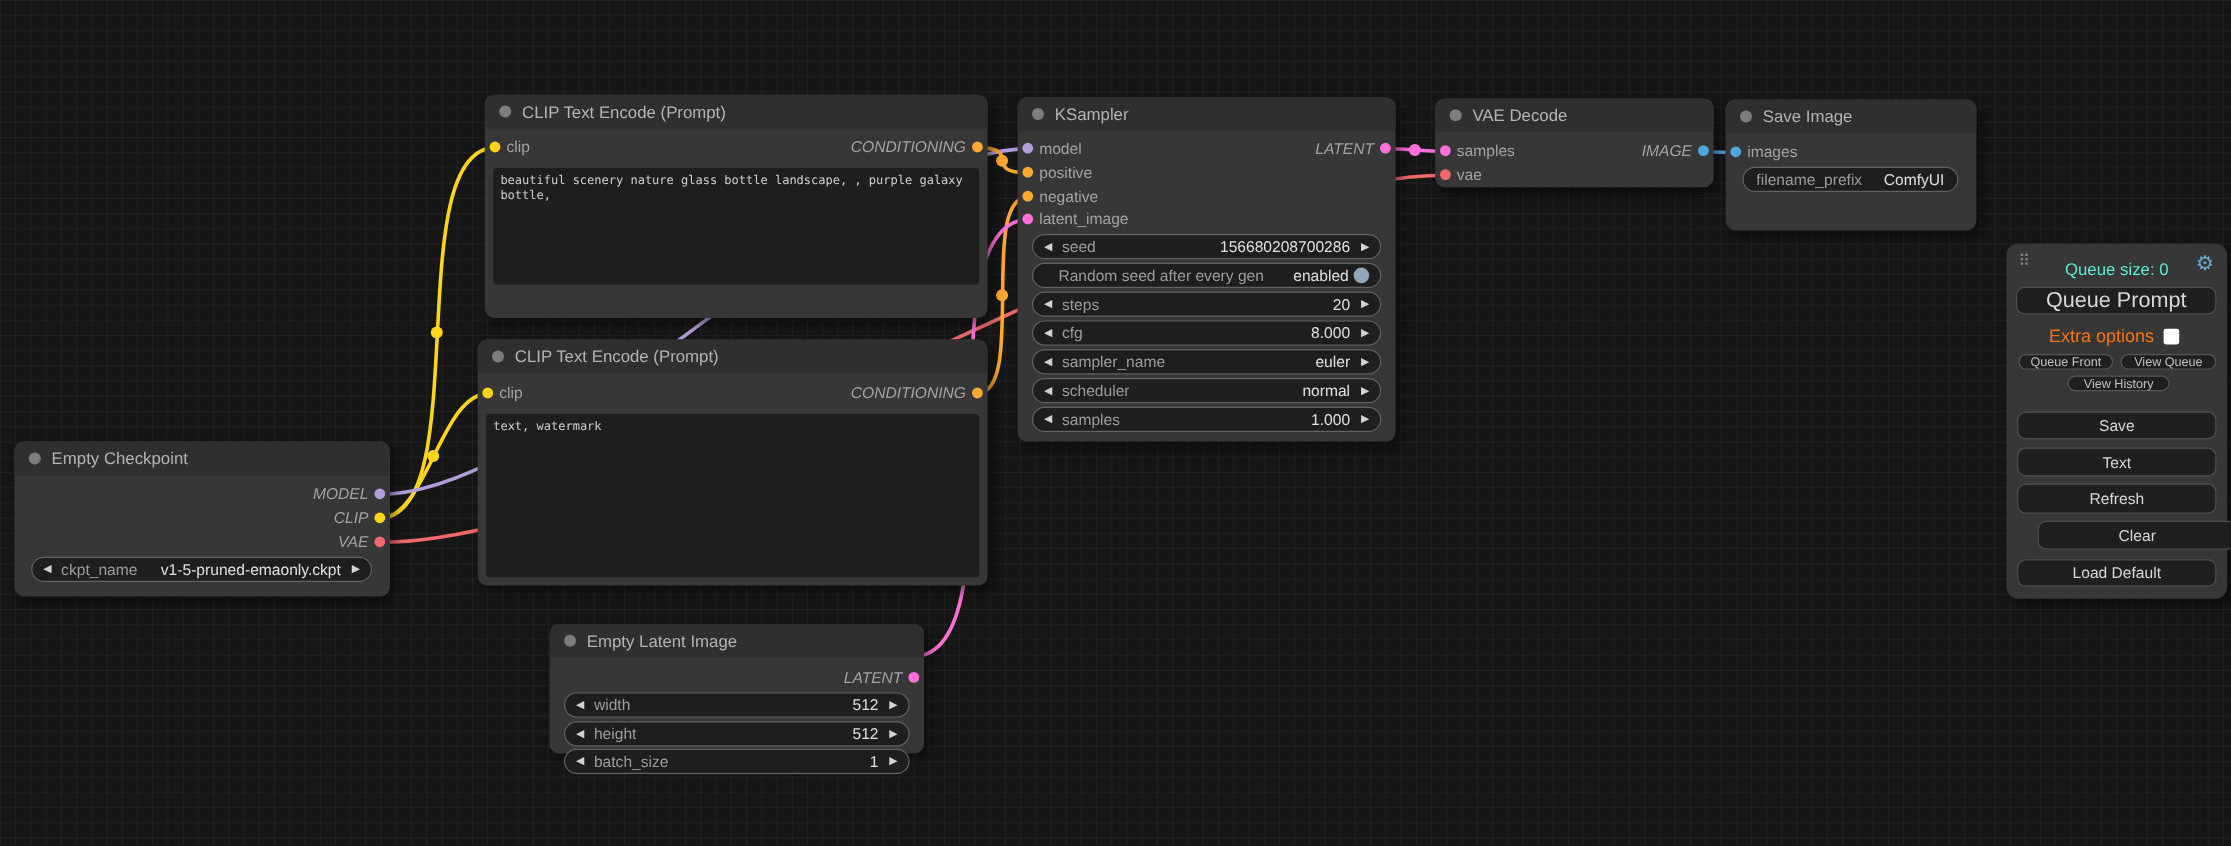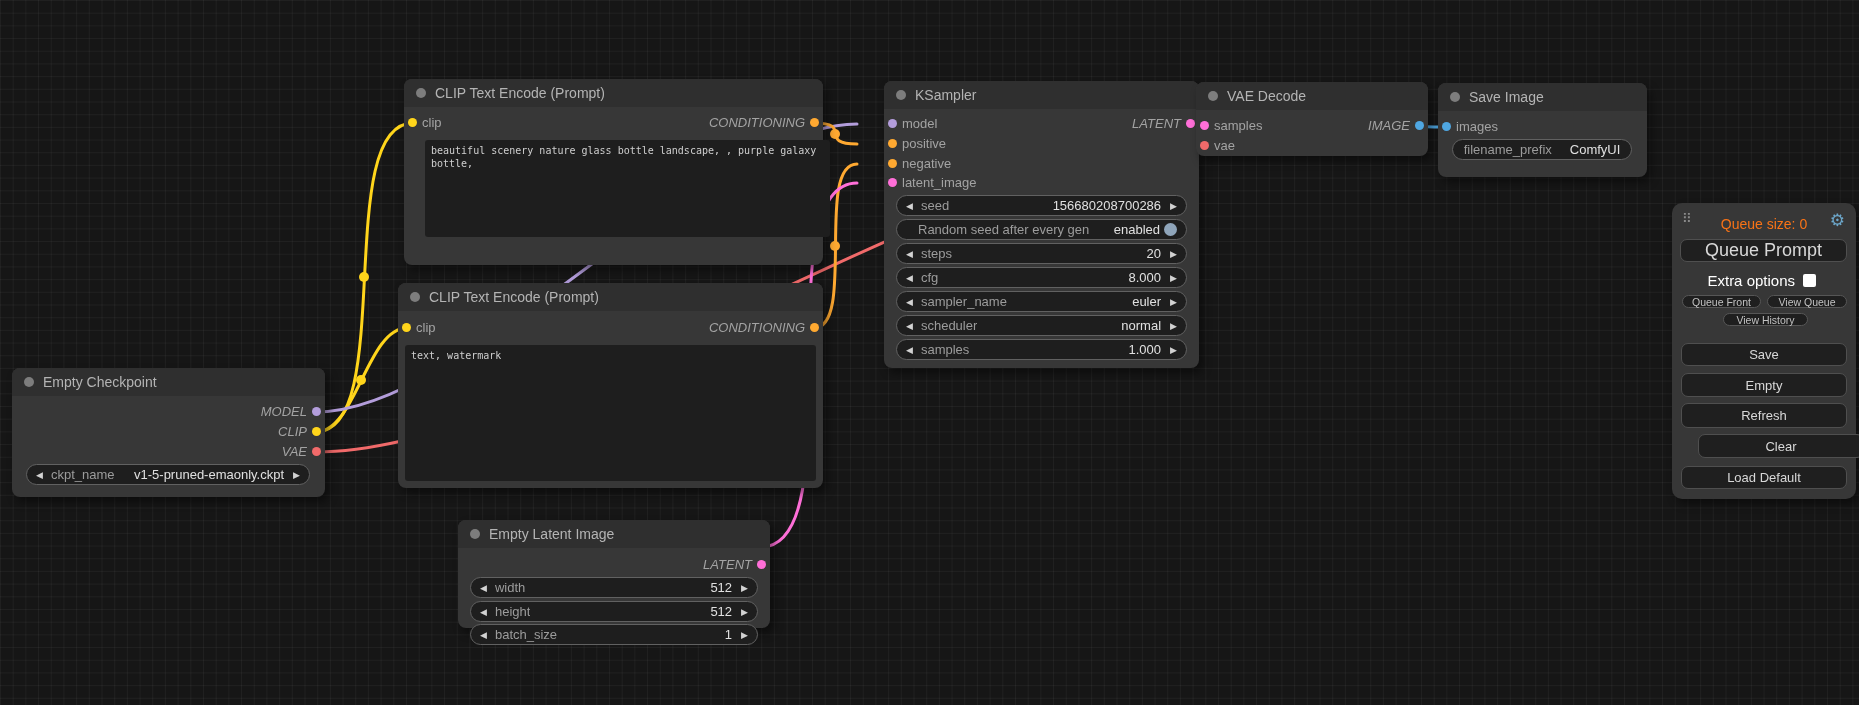--- a/index.html
+++ b/index.html
@@ -45,31 +45,31 @@
   .toggle-circle{width:13px;height:13px;border-radius:50%;flex:0 0 auto;}
   .widget.centered{justify-content:center;padding:0 9px;}
   .widget.centered .wlabel{margin:0 18px 0 0;}
   .widget.centered .wvalue{margin:0;}
   
   #queue-panel{
     position:absolute;left:1672px;top:203px;width:184px;height:296px;
     background:#373737;border-radius:10px;z-index:4;box-shadow:4px 5px 10px rgba(0,0,0,.45);
   }
   .qhandle{position:absolute;left:10px;top:8px;color:#8a8a8a;font-size:13px;font-family:"DejaVu Sans",sans-serif;}
-  .qsize{position:absolute;left:0;right:0;top:13px;text-align:center;color:#f97316;font-size:14px;}
+  .qsize{position:absolute;left:0;right:0;top:13px;text-align:center;color:#5eead4;font-size:14px;}
   .qgear{position:absolute;right:11px;top:7px;font-size:17px;font-family:"DejaVu Sans",sans-serif;cursor:pointer;}
   .qbtn{
     position:absolute;background:#1f1f1f;border:1px solid #4f4f4f;border-radius:7px;
     color:#d8d8d8;display:flex;align-items:center;justify-content:center;
     font-size:13px;box-sizing:border-box;cursor:pointer;
   }
   .qbtn.primary{font-size:18px;}
   .qbtn.small{font-size:10.5px;color:#c2c2c2;border-radius:8px;border-color:#565656;}
   .extra-row{position:absolute;top:69px;right:40px;display:flex;gap:8px;align-items:center;}
-  .extra-label{color:#ffffff;font-size:15px;}
+  .extra-label{color:#f97316;font-size:15px;}
   .qcheckbox{width:13px;height:13px;background:#ffffff;border-radius:2px;}
 </style>
 </head>
 <body>
 
 <div id="canvas">
 
   <svg id="wires" width="1859" height="705">
     <g fill="none" stroke-width="3" stroke-linecap="round">
       <path d="M316,432 C397,432 332,123 413,123" stroke="#FFD51B"></path>
@@ -113,21 +113,21 @@
 
   <div class="node" style="left:404px;top:79px;width:419px;height:186px">
     <div class="ntitle">
       <span class="ndot"></span>
       <span class="ntext">CLIP Text Encode (Prompt)</span>
     </div>
     <span class="port" style="left: 4px; top: 39px; background-color: rgb(255, 213, 27);"></span>
     <span class="slotlabel in" style="top:34px">clip</span>
     <span class="slotlabel out" style="top:34px">CONDITIONING</span>
     <span class="port" style="right: 4px; top: 39px; background-color: rgb(255, 169, 49);"></span>
-    <div class="prompt" style="left:21px;top:61px;width:405px;height:97px">beautiful scenery nature glass bottle landscape, , purple galaxy
+    <div class="prompt" style="left:7px;top:61px;width:405px;height:97px">beautiful scenery nature glass bottle landscape, , purple galaxy
 bottle,</div>
   </div>
 
   <div class="node" style="left:398px;top:283px;width:425px;height:205px">
     <div class="ntitle">
       <span class="ndot"></span>
       <span class="ntext">CLIP Text Encode (Prompt)</span>
     </div>
     <span class="port" style="left: 4px; top: 40px; background-color: rgb(255, 213, 27);"></span>
     <span class="slotlabel in" style="top:35px">clip</span>
@@ -156,21 +156,21 @@
       <span class="warrow">▶</span>
     </div>
     <div class="widget" style="left:12px;top:104px;width:288px">
       <span class="warrow">◀</span>
       <span class="wlabel">batch_size</span>
       <span class="wvalue">1</span>
       <span class="warrow">▶</span>
     </div>
   </div>
 
-  <div class="node" style="left:884px;top:81px;width:315px;height:287px">
+  <div class="node" style="left:848px;top:81px;width:315px;height:287px">
     <div class="ntitle">
       <span class="ndot"></span>
       <span class="ntext">KSampler</span>
     </div>
     <span class="port" style="left: 4px; top: 38px; background-color: rgb(179, 157, 219);"></span>
     <span class="slotlabel in" style="top:33px">model</span>
     <span class="slotlabel out" style="top:33px">LATENT</span>
     <span class="port" style="right: 4px; top: 38px; background-color: rgb(255, 111, 216);"></span>
     <span class="port" style="left: 4px; top: 58px; background-color: rgb(255, 169, 49);"></span>
     <span class="slotlabel in" style="top:53px">positive</span>
@@ -228,21 +228,21 @@
       <span class="ntext">VAE Decode</span>
     </div>
     <span class="port" style="left: 4px; top: 39px; background-color: rgb(255, 111, 216);"></span>
     <span class="slotlabel in" style="top:34px">samples</span>
     <span class="slotlabel out" style="top:34px">IMAGE</span>
     <span class="port" style="right: 4px; top: 39px; background-color: rgb(79, 167, 226);"></span>
     <span class="port" style="left: 4px; top: 59px; background-color: rgb(241, 106, 106);"></span>
     <span class="slotlabel in" style="top:54px">vae</span>
   </div>
 
-  <div class="node" style="left:1438px;top:83px;width:209px;height:94px">
+  <div class="node" style="left:1438px;top:83px;width:209px;height:109px">
     <div class="ntitle">
       <span class="ndot"></span>
       <span class="ntext">Save Image</span>
     </div>
     <span class="port" style="left: 4px; top: 39px; background-color: rgb(79, 167, 226);"></span>
     <span class="slotlabel in" style="top:34px">images</span>
     <div class="widget centered" style="left:14px;top:56px;width:180px">
       <span class="wlabel">filename_prefix</span>
       <span class="wvalue">ComfyUI</span>
     </div>
@@ -254,19 +254,19 @@
     <span class="qgear" style="color: rgb(108, 166, 201);">⚙</span>
     <div class="qbtn primary" style="left:8px;top:36px;width:167px;height:23px">Queue Prompt</div>
     <div class="extra-row">
       <span class="extra-label">Extra options</span>
       <span class="qcheckbox"></span>
     </div>
     <div class="qbtn small" style="left:10px;top:92px;width:79px;height:13px">Queue Front</div>
     <div class="qbtn small" style="left:95px;top:92px;width:80px;height:13px">View Queue</div>
     <div class="qbtn small" style="left:51px;top:110px;width:85px;height:13px">View History</div>
     <div class="qbtn" style="left:9px;top:140px;width:166px;height:23px">Save</div>
-    <div class="qbtn" style="left:9px;top:170px;width:166px;height:24px">Empty</div>
+    <div class="qbtn" style="left:9px;top:170px;width:166px;height:24px">Text</div>
     <div class="qbtn" style="left:9px;top:200px;width:166px;height:25px">Refresh</div>
     <div class="qbtn" style="left:26px;top:231px;width:166px;height:24px">Clear</div>
     <div class="qbtn" style="left:9px;top:263px;width:166px;height:23px">Load Default</div>
   </div>
 
 </div>
 
 </body></html>

